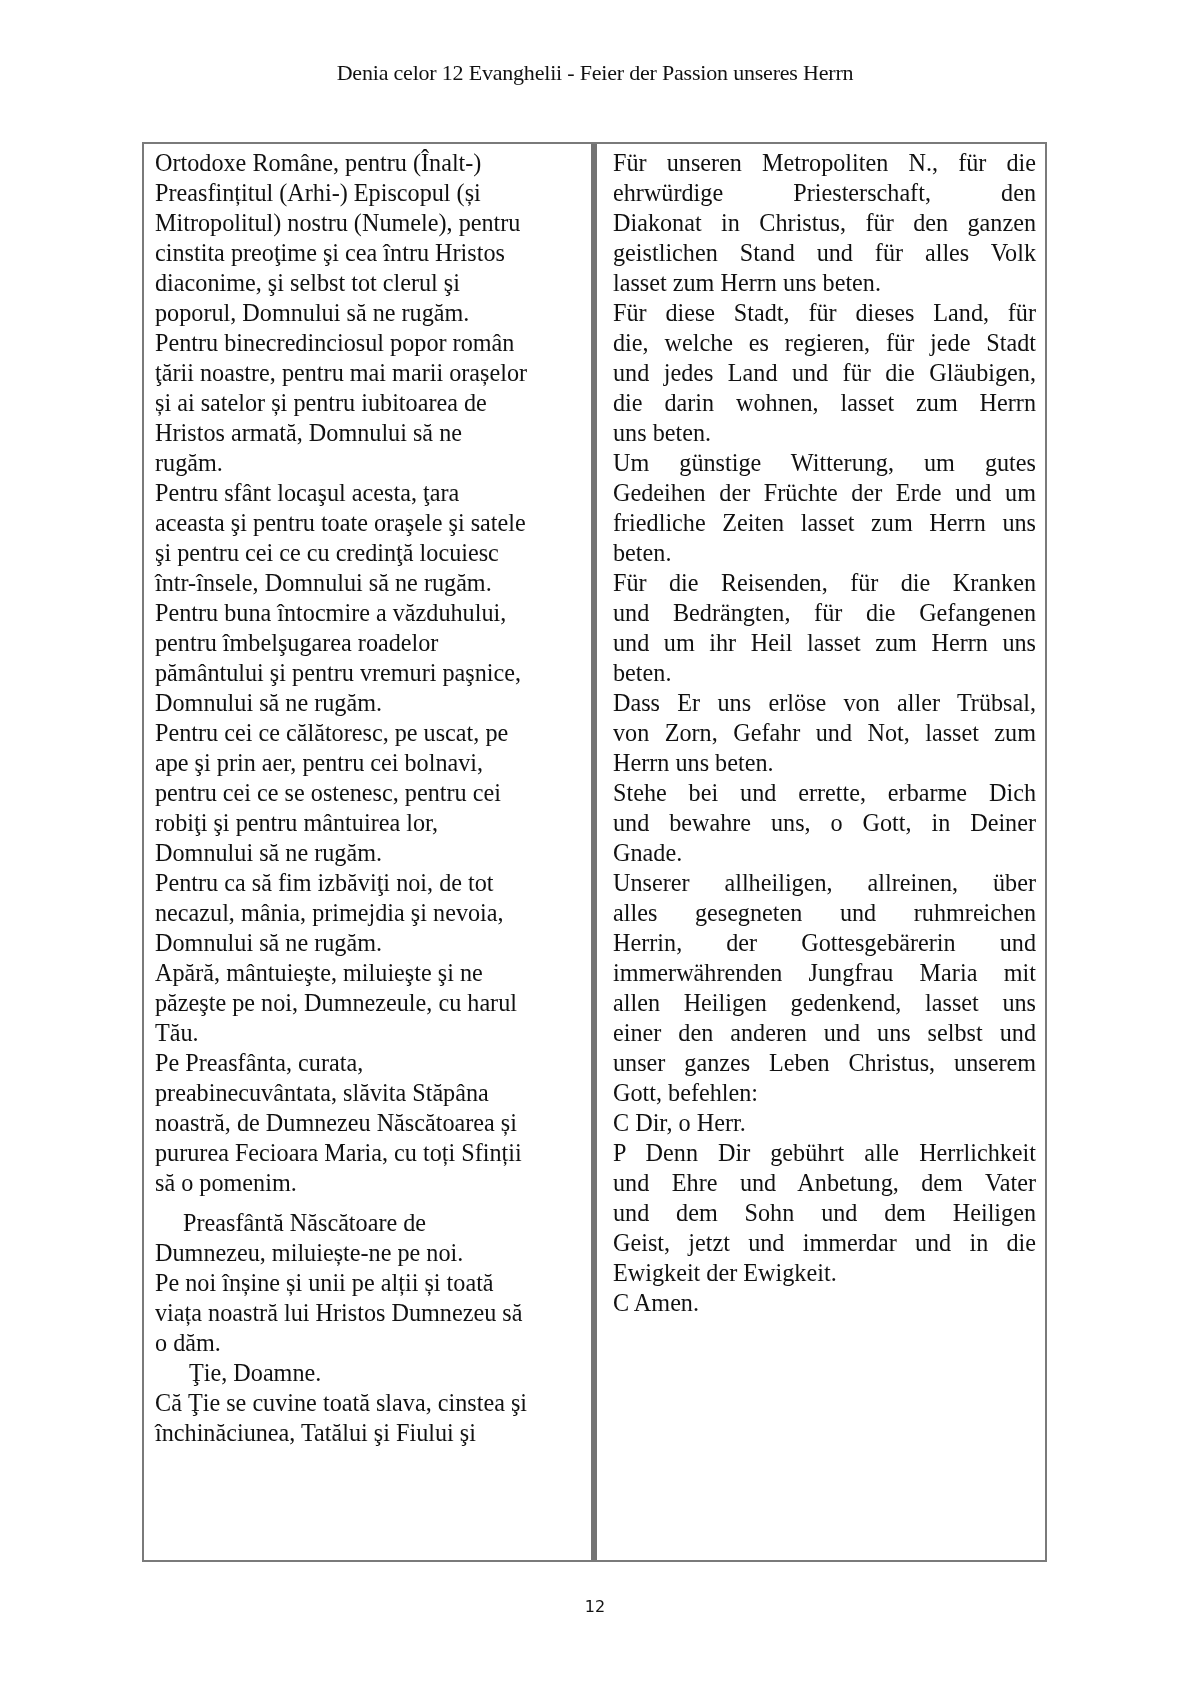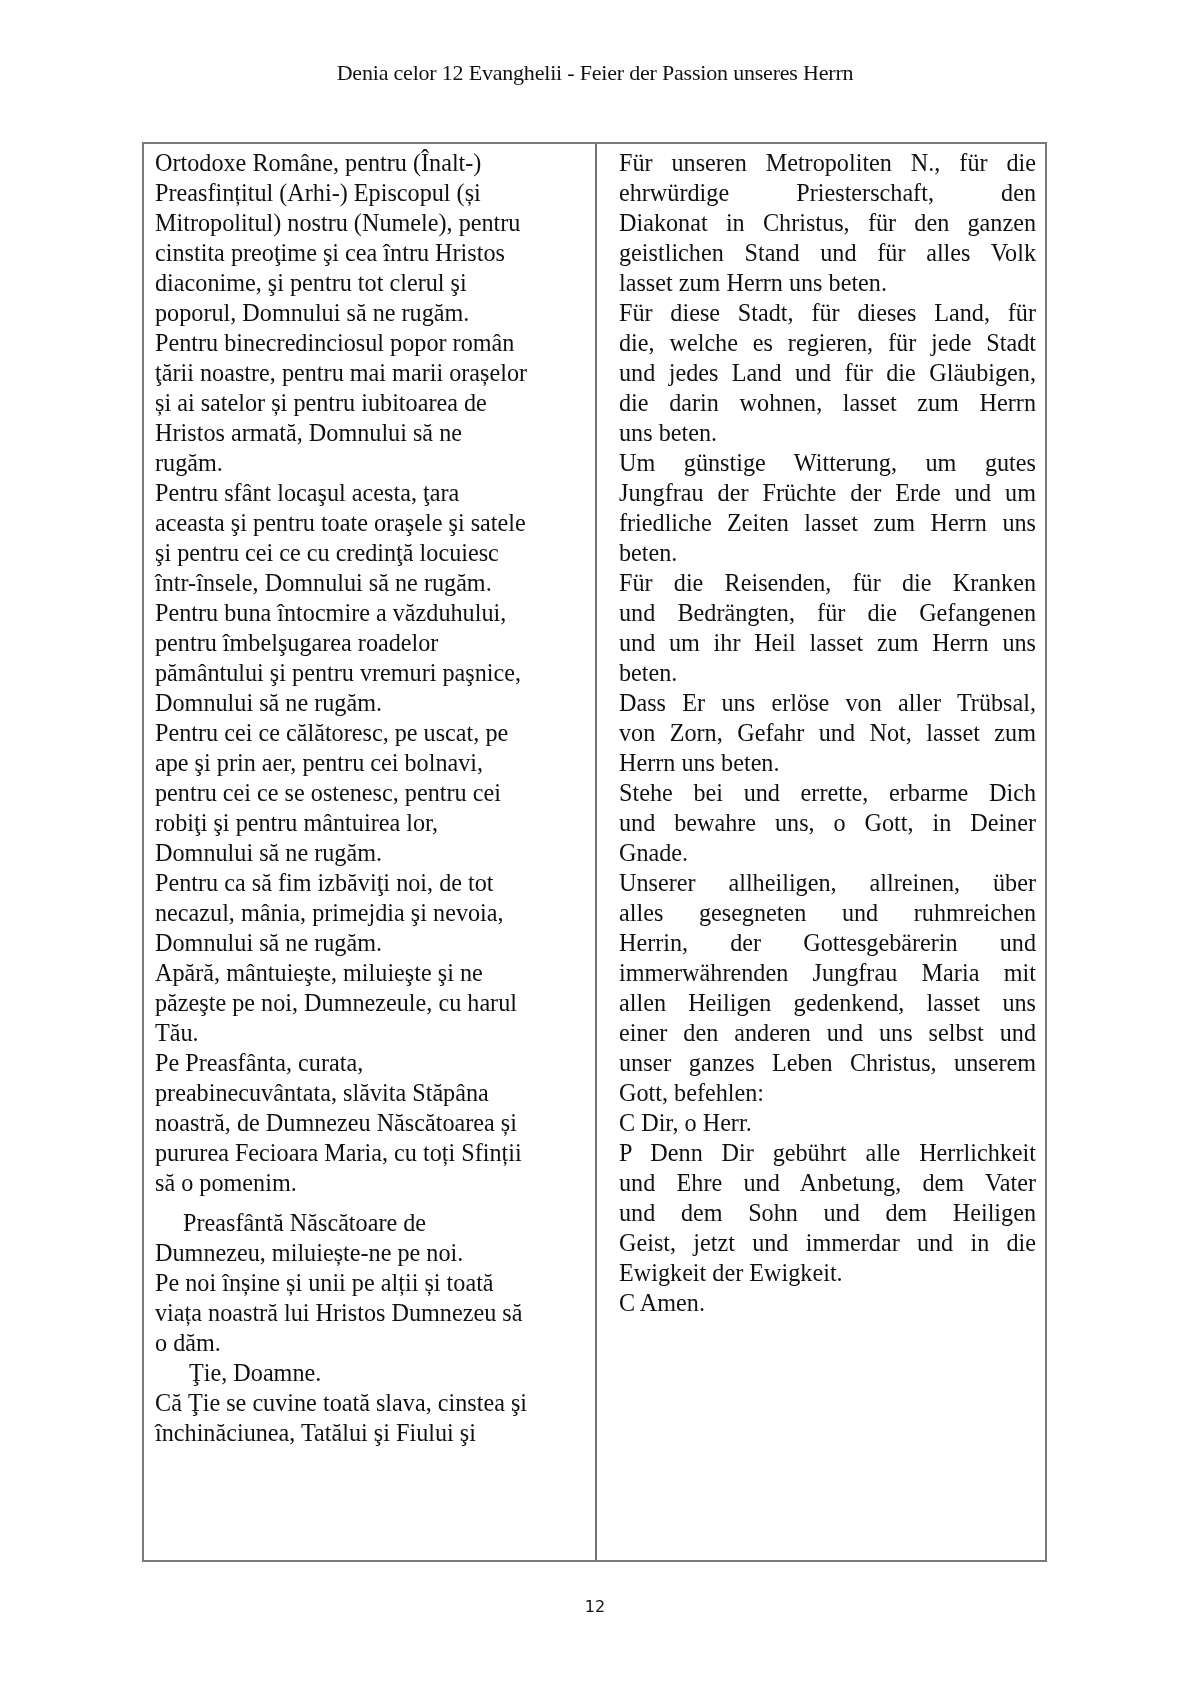--- a/index.html
+++ b/index.html
@@ -21,22 +21,22 @@
   }
   .col {
     box-sizing: border-box;
     height: 100%;
     padding: 4px 8px 0 11px;
     font-family: "Liberation Serif", serif;
     font-size: 24.2px;
     line-height: 30px;
     color: #111;
   }
-  .col.left { width: 454px; border-right: 2px solid #737373; }
-  .col.right { width: 449px; padding-left: 22px; padding-right: 9px; }
+  .col.left { width: 454px; border-right: 6px solid #737373; }
+  .col.right { width: 449px; padding-left: 16px; padding-right: 9px; }
   .line { display: block; white-space: nowrap; }
   .right .line { text-align: justify; text-align-last: justify; white-space: normal; }
   .right .line.last { text-align-last: left; }
   .indent { padding-left: 28px; margin-top: 10px; }
   .indent2 { padding-left: 34px; }
   .footer {
     position: absolute; left: 0; width: 1190px; top: 1597px;
     text-align: center;
     font-family: "DejaVu Sans", sans-serif;
     font-size: 16px; color: #111;
@@ -47,21 +47,21 @@
 
 <div class="page">
   <div class="header">Denia celor 12 Evanghelii - Feier der Passion unseres Herrn</div>
 
   <div class="grid">
     <div class="col left">
       <span class="line">Ortodoxe Române, pentru (Înalt-)</span>
       <span class="line">Preasfințitul (Arhi-) Episcopul (și</span>
       <span class="line">Mitropolitul) nostru (Numele), pentru</span>
       <span class="line">cinstita preoţime şi cea întru Hristos</span>
-      <span class="line">diaconime, şi pentru tot clerul şi</span>
+      <span class="line">diaconime, şi selbst tot clerul şi</span>
       <span class="line">poporul, Domnului să ne rugăm.</span>
       <span class="line">Pentru binecredinciosul popor român</span>
       <span class="line">ţării noastre, pentru mai marii orașelor</span>
       <span class="line">și ai satelor și pentru iubitoarea de</span>
       <span class="line">Hristos armată, Domnului să ne</span>
       <span class="line">rugăm.</span>
       <span class="line">Pentru sfânt locaşul acesta, ţara</span>
       <span class="line">aceasta şi pentru toate oraşele şi satele</span>
       <span class="line">şi pentru cei ce cu credinţă locuiesc</span>
       <span class="line">într-însele, Domnului să ne rugăm.</span>
@@ -100,21 +100,21 @@
       <span class="line">ehrwürdige Priesterschaft, den</span>
       <span class="line">Diakonat in Christus, für den ganzen</span>
       <span class="line">geistlichen Stand und für alles Volk</span>
       <span class="line last">lasset zum Herrn uns beten.</span>
       <span class="line">Für diese Stadt, für dieses Land, für</span>
       <span class="line">die, welche es regieren, für jede Stadt</span>
       <span class="line">und jedes Land und für die Gläubigen,</span>
       <span class="line">die darin wohnen, lasset zum Herrn</span>
       <span class="line last">uns beten.</span>
       <span class="line">Um günstige Witterung, um gutes</span>
-      <span class="line">Jungfrau der Früchte der Erde und um</span>
+      <span class="line">Gedeihen der Früchte der Erde und um</span>
       <span class="line">friedliche Zeiten lasset zum Herrn uns</span>
       <span class="line last">beten.</span>
       <span class="line">Für die Reisenden, für die Kranken</span>
       <span class="line">und Bedrängten, für die Gefangenen</span>
       <span class="line">und um ihr Heil lasset zum Herrn uns</span>
       <span class="line last">beten.</span>
       <span class="line">Dass Er uns erlöse von aller Trübsal,</span>
       <span class="line">von Zorn, Gefahr und Not, lasset zum</span>
       <span class="line last">Herrn uns beten.</span>
       <span class="line">Stehe bei und errette, erbarme Dich</span>

